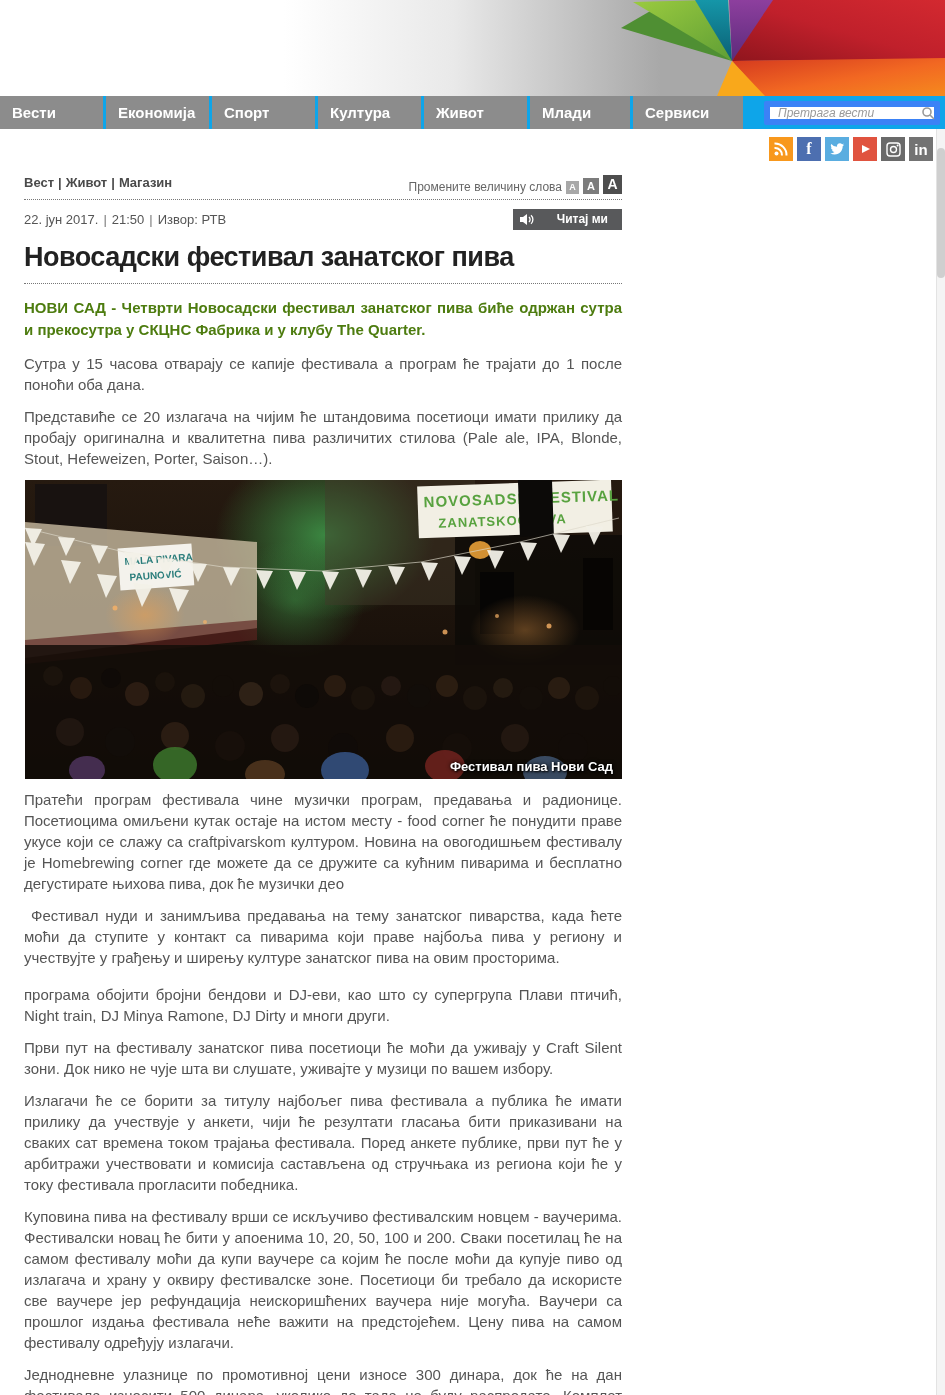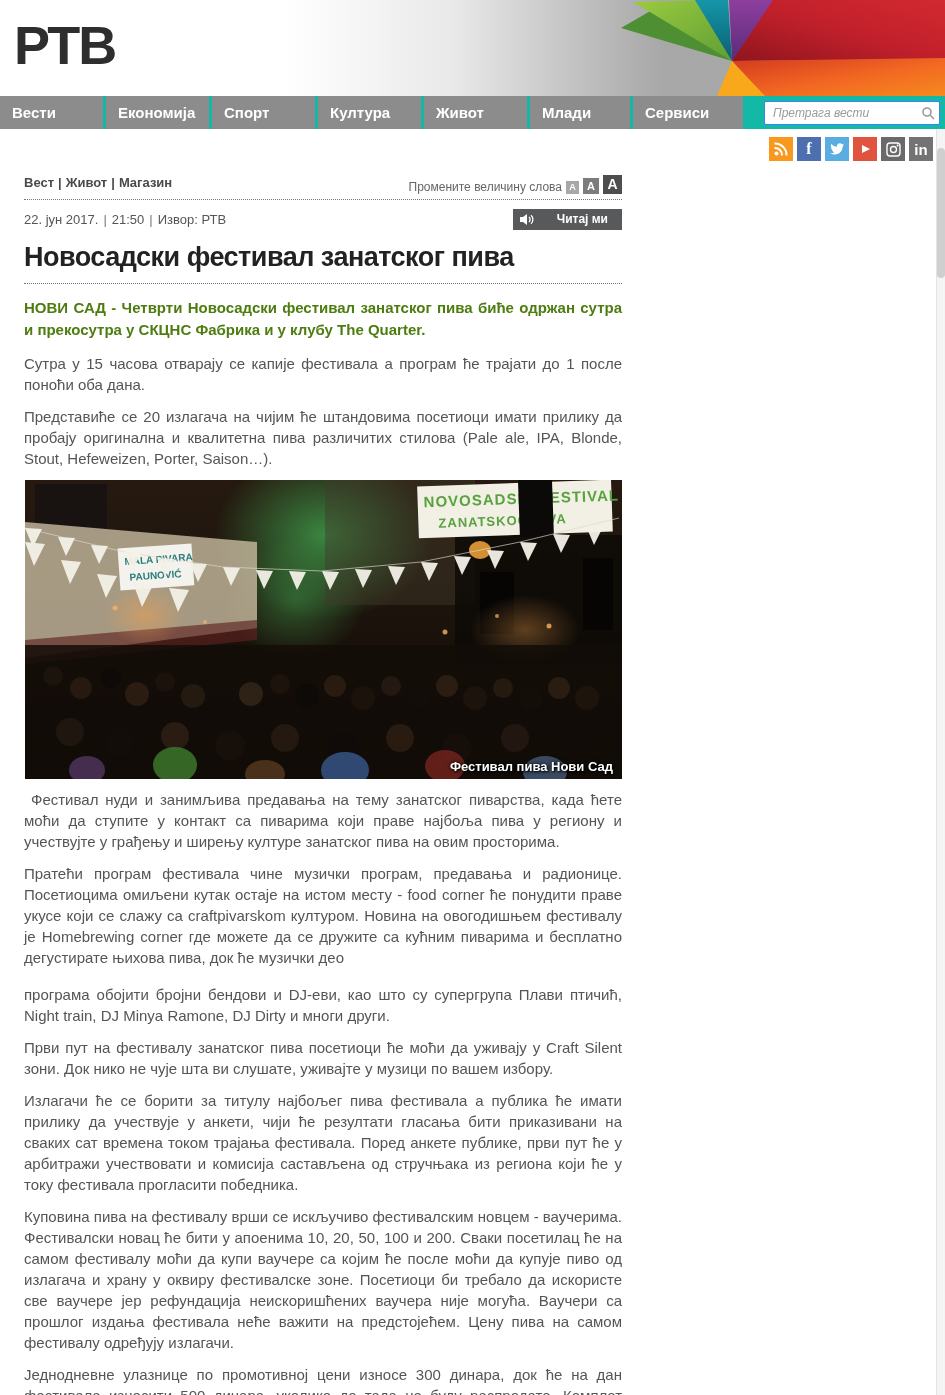--- a/index.html
+++ b/index.html
@@ -5,25 +5,25 @@
   html,body{margin:0;padding:0;}
   body{
     width:945px;height:1395px;overflow:hidden;position:relative;
     background:#fff;font-family:"Liberation Sans","DejaVu Sans",sans-serif;
   }
   
   .header{position:relative;height:96px;background:linear-gradient(to right,#ffffff 0%,#ffffff 30%,#e9e9e9 48%,#b3b3b3 66%,#a8a8a8 70%);overflow:hidden;}
   .logo{position:absolute;left:14px;top:14px;font-size:54px;font-weight:bold;letter-spacing:-2px;color:#2e2e2e;text-shadow:0 1px 1px rgba(255,255,255,.6);}
   .pinwheel{position:absolute;right:0;top:0;}
   
-  .nav{height:33px;background:#14b8a6;display:flex;align-items:stretch;position:relative;z-index:2;}
+  .nav{height:33px;background:#0ea5e9;display:flex;align-items:stretch;position:relative;z-index:2;}
   .nav-item{background:#8c8c8c;color:#fff;font-size:15px;font-weight:bold;line-height:33px;padding-left:12px;box-sizing:border-box;margin-right:3px;cursor:pointer;}
   .w103{width:103px}.w112{width:100px}.w110{width:110px}
   .search-wrap{margin-left:auto;margin-right:5px;align-self:center;position:relative;}
-  .search-input{width:176px;height:24px;box-sizing:border-box;border:1px solid #3b82f6;border-radius:2px;padding:0 24px 0 8px;font-size:12px;font-style:italic;color:#555;background:#fff;outline:none;font-family:inherit;}
+  .search-input{width:176px;height:24px;box-sizing:border-box;border:6px solid #3b82f6;border-radius:2px;padding:0 24px 0 8px;font-size:12px;font-style:italic;color:#555;background:#fff;outline:none;font-family:inherit;}
   .search-input::placeholder{color:#9a9a9a;}
   .search-icon{position:absolute;right:5px;top:5px;}
   
   .social-row{display:flex;justify-content:flex-end;gap:4px;padding:8px 12px 0 0;}
   .s-icon{width:24px;height:24px;display:flex;align-items:center;justify-content:center;color:#fff;font-weight:bold;cursor:pointer;}
   .s-rss{background:#f8981d}.s-fb{background:#4d6fb0;font-family:"Liberation Serif",serif;font-size:16px;}
   .s-tw{background:#5aade0}.s-yt{background:#e0533f}.s-ig{background:#6a6a6a}.s-in{background:#737373;font-size:15px;}
   
   .content{width:598px;margin-left:24px;}
   .crumb-row{display:flex;justify-content:space-between;margin-top:14px;}
@@ -51,21 +51,20 @@
   .photo{position:relative;width:597px;height:299px;margin:2px 0 10px 1px;background:#1d140d;overflow:hidden;}
   .photo-caption{position:absolute;right:9px;bottom:5px;color:#fff;font-size:13px;font-weight:bold;text-shadow:1px 1px 2px #000,0 0 4px #000;text-align:center;}
   
   .scrollbar{position:absolute;right:0;top:96px;width:8px;height:1299px;background:#f4f4f4;border-left:1px solid #e3e3e3;}
   .scroll-thumb{position:absolute;left:0;top:52px;width:8px;height:130px;background:#cfcfcf;border-radius:4px;}
 </style>
 </head>
 <body>
 
 <div class="header">
-  <div class="logo">РТВ</div>
   <svg class="pinwheel" width="330" height="96" viewBox="0 0 330 96">
     <defs>
       <linearGradient id="gCrim" x1="0" y1="1" x2="1" y2="0">
           <stop offset="0" stop-color="#8f151d"></stop>
           <stop offset=".5" stop-color="#c0202b"></stop>
           <stop offset="1" stop-color="#d32930"></stop>
         </linearGradient>
       <linearGradient id="gOr" x1="0" y1="0" x2="1" y2="1">
           <stop offset="0" stop-color="#d4391f"></stop>
           <stop offset=".55" stop-color="#f26822"></stop>
@@ -292,22 +291,22 @@
       </g>
       <circle cx="90" cy="128" r="2.5" fill="#f7b266" opacity=".8"></circle>
         <circle cx="180" cy="142" r="2" fill="#f7b266" opacity=".7"></circle>
       <circle cx="420" cy="152" r="2.5" fill="#f7b266" opacity=".8"></circle>
         <circle cx="472" cy="136" r="2" fill="#f7b266" opacity=".7"></circle>
       <circle cx="524" cy="146" r="2.5" fill="#f7b266" opacity=".8"></circle>
     </svg>
     <div class="photo-caption">Фестивал пива Нови Сад</div>
   </div>
 
+  <p class="para">Пратећи програм фестивала чине музички програм, предавања и радионице. Посетиоцима омиљени кутак остаје на истом месту - food corner ће понудити праве укусе који се слажу са craftpivarskom културом. Новина на овогодишњем фестивалу је Homebrewing corner где можете да се дружите са кућним пиварима и бесплатно дегустирате њихова пива, док ће музички део</p>
   <p class="para indent-first">Фестивал нуди и занимљива предавања на тему занатског пиварства, када ћете моћи да ступите у контакт са пиварима који праве најбоља пива у региону и учествујте у грађењу и ширењу културе занатског пива на овим просторима.</p>
-  <p class="para">Пратећи програм фестивала чине музички програм, предавања и радионице. Посетиоцима омиљени кутак остаје на истом месту - food corner ће понудити праве укусе који се слажу са craftpivarskom културом. Новина на овогодишњем фестивалу је Homebrewing corner где можете да се дружите са кућним пиварима и бесплатно дегустирате њихова пива, док ће музички део</p>
   <p class="para gap-before">програма обојити бројни бендови и DJ-еви, као што су супергрупа Плави птичић, Night train, DJ Minya Ramone, DJ Dirty и многи други.</p>
   <p class="para">Први пут на фестивалу занатског пива посетиоци ће моћи да уживају у Craft Silent зони. Док нико не чује шта ви слушате, уживајте у музици по вашем избору.</p>
   <p class="para">Излагачи ће се борити за титулу најбољег пива фестивала а публика ће имати прилику да учествује у анкети, чији ће резултати гласања бити приказивани на сваких сат времена током трајања фестивала. Поред анкете публике, први пут ће у арбитражи учествовати и комисија састављена од стручњака из региона који ће у току фестивала прогласити победника.</p>
   <p class="para">Куповина пива на фестивалу врши се искључиво фестивалским новцем - ваучерима. Фестивалски новац ће бити у апоенима 10, 20, 50, 100 и 200. Сваки посетилац ће на самом фестивалу моћи да купи ваучере са којим ће после моћи да купује пиво од излагача и храну у оквиру фестивалске зоне. Посетиоци би требало да искористе све ваучере јер рефундација неискоришћених ваучера није могућа. Ваучери са прошлог издања фестивала неће важити на предстојећем. Цену пива на самом фестивалу одређују излагачи.</p>
   <p class="para">Једнодневне улазнице по промотивној цени износе 300 динара, док ће на дан фестивала износити 500 динара, уколико до тада не буду распродате. Комплет улазница за оба дана у претпродаји износи 500 динара. Претподаја се завшава у петак у 12 час. Уз сваку купљену улазницу, на самом фестивалу добијате стаклену часу у коју можете сипати пива и уживати у великом избору пива од преко 20 занатских пивара из Србије и региона. Улазнице се могу набавити путем Gigstix продајне мреже.</p>
 
 </div>
 
 <div class="scrollbar">
   <div class="scroll-thumb"></div>

